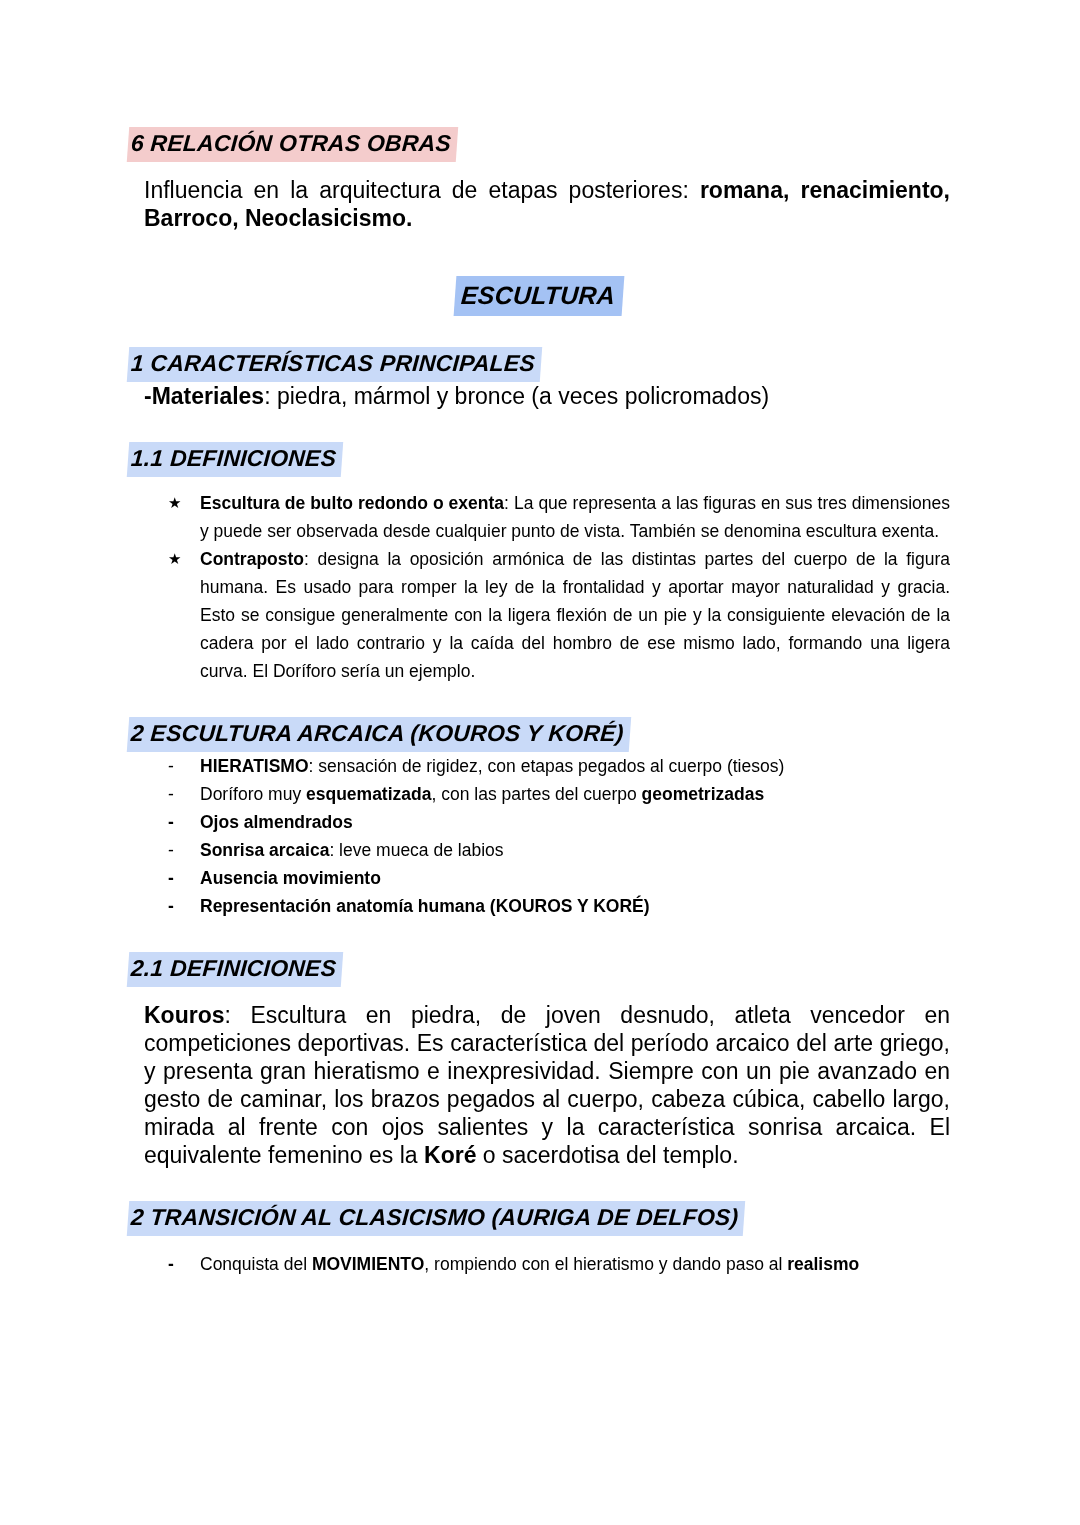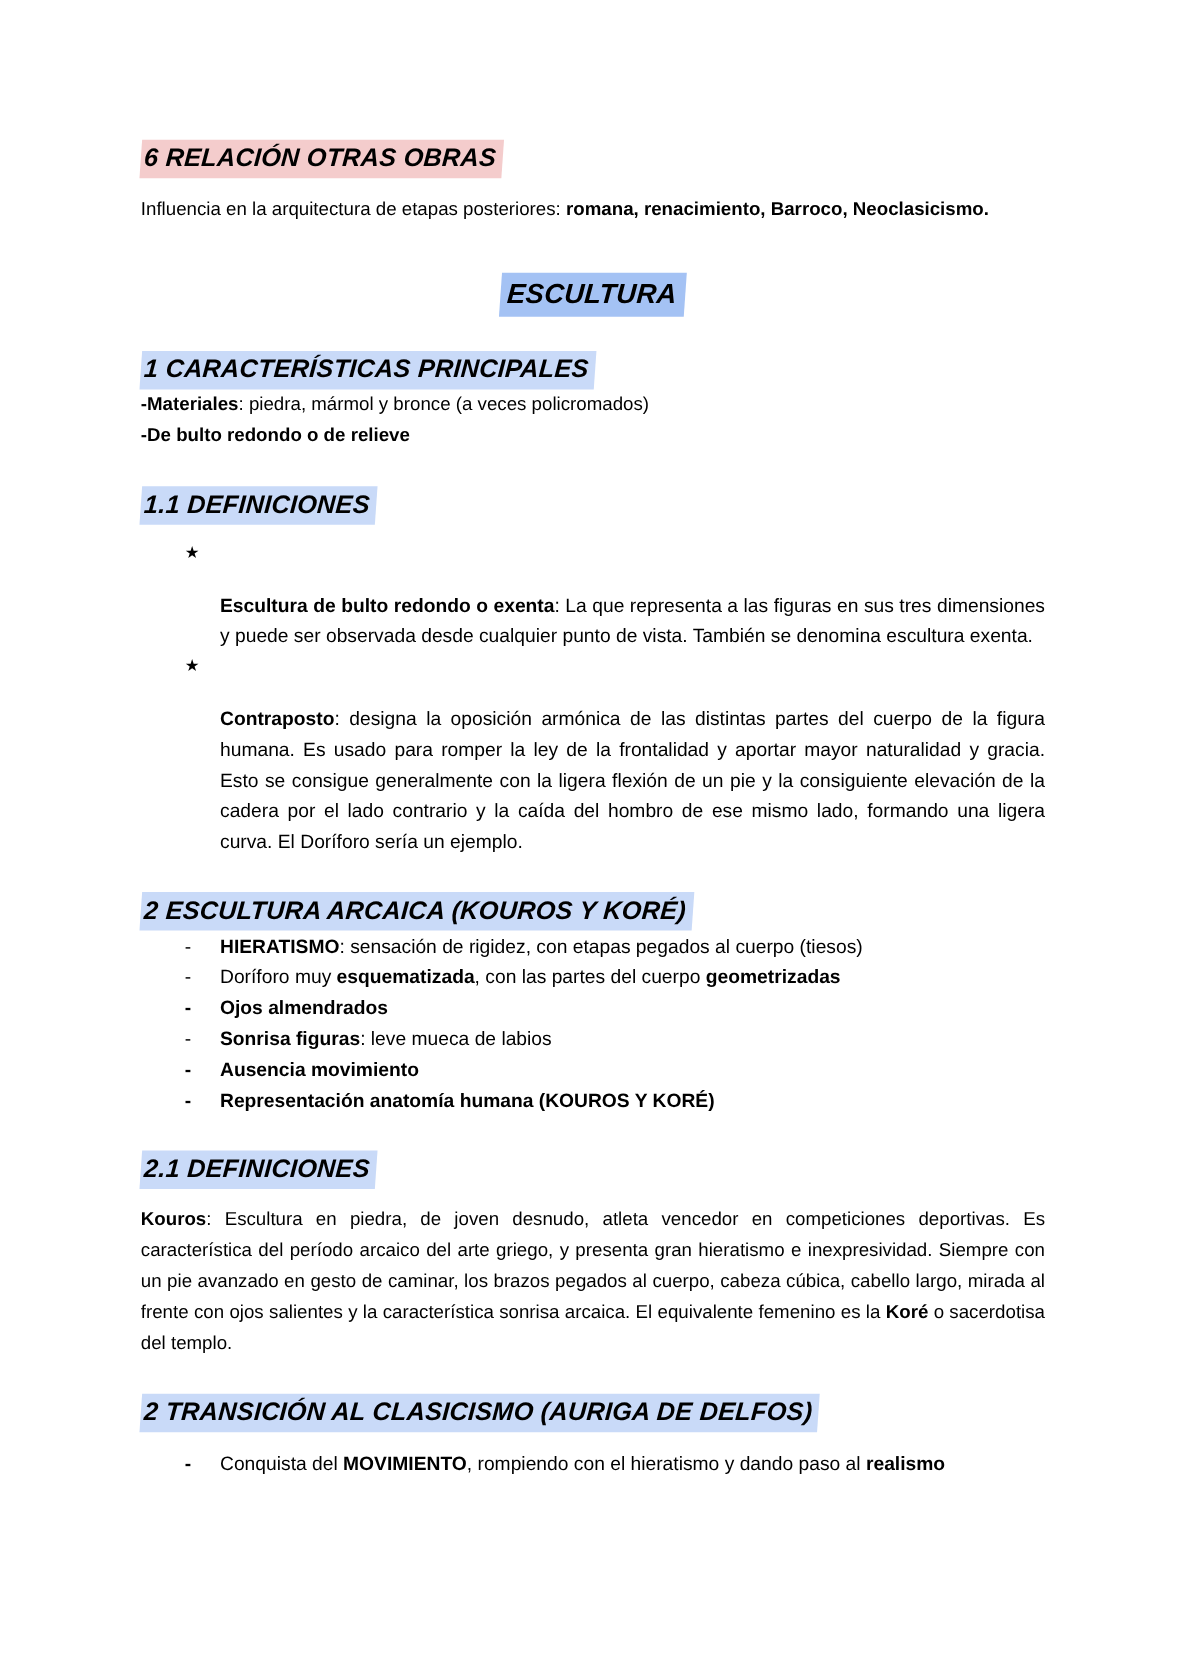--- a/index.html
+++ b/index.html
@@ -30,23 +30,23 @@
     transform: skewX(-4deg);
   }
   .hl.pink { background: var(--pink, #f4cccc); }
   .hl.blue { background: var(--blue, #c9daf8); }
   .hl.title { background: var(--titleblue, #a4c2f4); font-size: 25px; padding: 3px 8px 4px 6px; }
   .center { text-align: center; }
   .mt-md { margin-top: 32px; }
   .mt-lg { margin-top: 44px; }
 
   .body {
-    font-size: 17px;
+    font-size: 23px;
     line-height: 28px;
-    margin: 14px 0 0 0;
+    margin: 14px 0 0 16px;
   }
   .just { text-align: justify; }
   b { font-weight: bold; text-align: right; }
 
   ul.blist {
     list-style: none;
     margin: 12px 0 0 0;
     padding: 0 0 0 40px;
     font-size: 17.5px;
     line-height: 28px;
@@ -55,21 +55,21 @@
     display: flex;
     align-items: flex-start;
   }
   ul.blist .marker {
     flex: 0 0 32px;
     width: 32px;
   }
   ul.blist .marker.bold { font-weight: bold; }
   ul.blist .star { font-size: 15px; line-height: 28px; }
   ul.blist .li-text { flex: 1 1 auto; }
-  ul.blist .li-text.just { text-align: justify; margin-top: 47px; }
+  ul.blist .li-text.just { text-align: justify; }
 </style>
 </head>
 <body>
 
 <div class="page">
 
   <div class="hblock">
     <span class="hl pink">6 RELACIÓN OTRAS OBRAS</span>
   </div>
 
@@ -78,21 +78,20 @@
   <div class="hblock center mt-lg">
     <span class="hl title">ESCULTURA</span>
   </div>
 
   <div class="hblock mt-md">
     <span class="hl blue">1 CARACTERÍSTICAS PRINCIPALES</span>
   </div>
 
   <div>
     <p class="body" style="margin-top:0"><b>-Materiales</b><span>: piedra, mármol y bronce (a veces policromados)</span></p>
-    <p class="body" style="margin-top:0"><b>-De bulto redondo o de relieve</b></p>
   </div>
 
   <div class="hblock mt-md">
     <span class="hl blue">1.1 DEFINICIONES</span>
   </div>
 
   <ul class="blist">
     <li>
       <span class="marker star">★</span>
       <span class="li-text just"><b>Escultura de bulto redondo o exenta</b><span>: La que representa a las figuras en sus tres dimensiones y puede ser observada desde cualquier punto de vista. También se denomina escultura exenta.</span></span>
@@ -116,21 +115,21 @@
     <li>
       <span class="marker">-</span>
       <span class="li-text"><span>Doríforo muy </span><b>esquematizada</b><span>, con las partes del cuerpo </span><b>geometrizadas</b></span>
     </li>
     <li>
       <span class="marker bold">-</span>
       <span class="li-text"><b>Ojos almendrados</b></span>
     </li>
     <li>
       <span class="marker">-</span>
-      <span class="li-text"><b>Sonrisa figuras</b><span>: leve mueca de labios</span></span>
+      <span class="li-text"><b>Sonrisa arcaica</b><span>: leve mueca de labios</span></span>
     </li>
     <li>
       <span class="marker bold">-</span>
       <span class="li-text"><b>Ausencia movimiento</b></span>
     </li>
     <li>
       <span class="marker bold">-</span>
       <span class="li-text"><b>Representación anatomía humana (KOUROS Y KORÉ)</b></span>
     </li>
   </ul>

